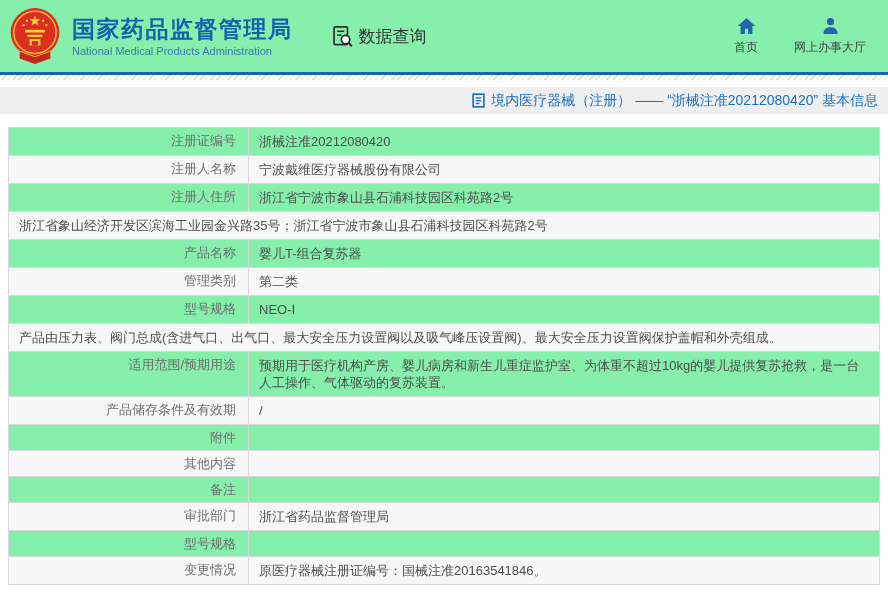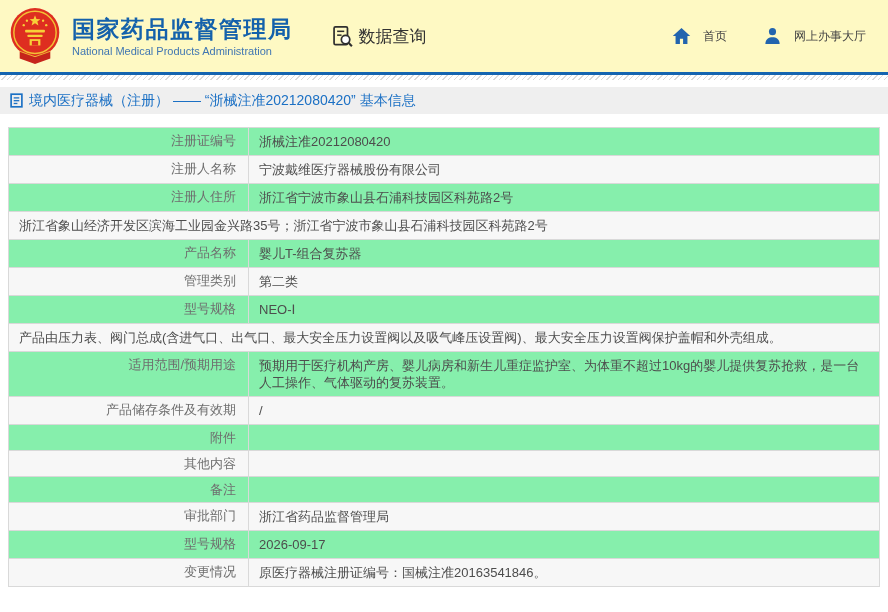--- a/index.html
+++ b/index.html
@@ -3,39 +3,39 @@
 <meta charset="utf-8">
 <style>
   * { margin:0; padding:0; box-sizing:border-box; }
   html,body { background:#fff; }
   body {
     width:888px; height:612px; position:relative; overflow:hidden;
     font-family:"Liberation Sans", sans-serif;
   }
 
   
-  .header { height:72px; display:flex; align-items:center; padding:0 16px 0 8px; background:#fef9c3; }
+  .header { height:72px; display:flex; align-items:center; padding:0 16px 0 8px; background:#86efac; }
   .logo-group { display:flex; align-items:center; cursor:pointer; }
   .emblem { width:54px; height:58px; flex:0 0 54px; }
   .title-block { margin-left:10px; }
   .site-title { font-size:23px; font-weight:bold; color:#1461ab; letter-spacing:1.5px; line-height:26px; }
   .site-subtitle { font-size:11px; color:#4076b2; margin-top:3px; }
   .data-query { display:flex; align-items:center; margin-left:38px; gap:5px; color:#333; font-size:17px; cursor:pointer; }
   .top-nav { margin-left:auto; display:flex; gap:36px; align-items:flex-start; padding-right:6px; }
-  .nav-item { display:flex; flex-direction:row; align-items:center; gap:12px; font-size:12px; color:#444; cursor:pointer; white-space:nowrap; }
+  .nav-item { display:flex; flex-direction:column; align-items:center; gap:4px; font-size:12px; color:#444; cursor:pointer; white-space:nowrap; }
 
   
   .blue-rule { height:3px; background:#1565b0; }
   .hatch-band { height:5px; background:repeating-linear-gradient(135deg,#d9d9d9 0 1px,#ffffff 1px 4px); }
 
   
   .breadcrumb {
     margin-top:7px; height:27px; background:#efefef;
     display:flex; align-items:center; gap:6px; padding:0 10px;
-    color:#1b70c4; font-size:14px;
+    color:#1b70c4; font-size:14px;justify-content:flex-end;
   }
 
   
   .info-table { margin:13px 8px 0 8px; border:1px solid #d9d9d9; }
   .row { display:flex; background:#86efac; border-bottom:1px solid #d9d9d9; }
   .row:last-child { border-bottom:none; }
   .row:nth-child(even) { background:#f7f7f7; }
   .cell-label {
     flex:0 0 240px; width:240px; text-align:right;
     padding:5px 12px; font-size:13px; line-height:15px; color:#6e6e6e;
@@ -161,20 +161,19 @@
   <div class="row">
     <div class="cell-label">备注</div>
     <div class="cell-value"></div>
   </div>
   <div class="row">
     <div class="cell-label">审批部门</div>
     <div class="cell-value">浙江省药品监督管理局</div>
   </div>
   <div class="row">
     <div class="cell-label">型号规格</div>
-    <div class="cell-value">2026-09-17</div>
   </div>
   <div class="row">
     <div class="cell-label">变更情况</div>
     <div class="cell-value">原医疗器械注册证编号：国械注准20163541846。</div>
   </div>
 
 </div>
 
 </body></html>

